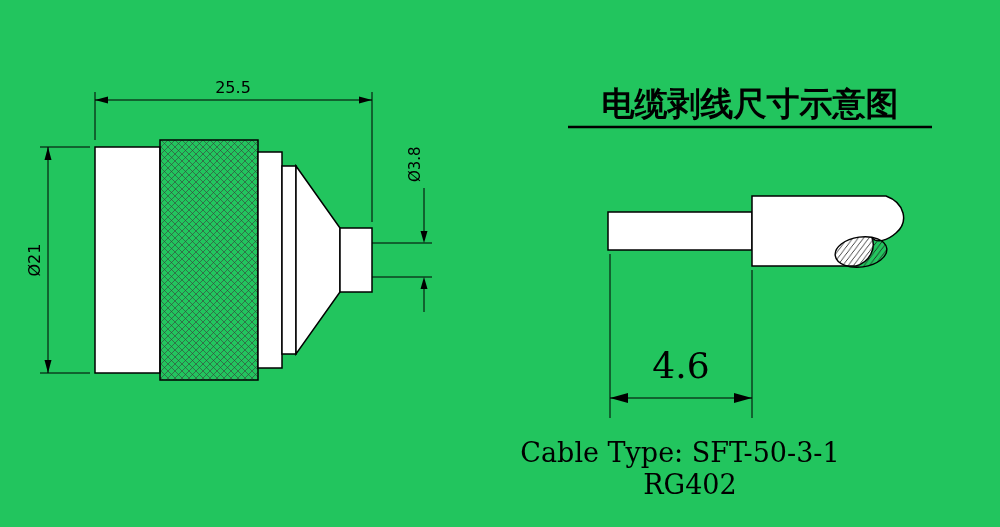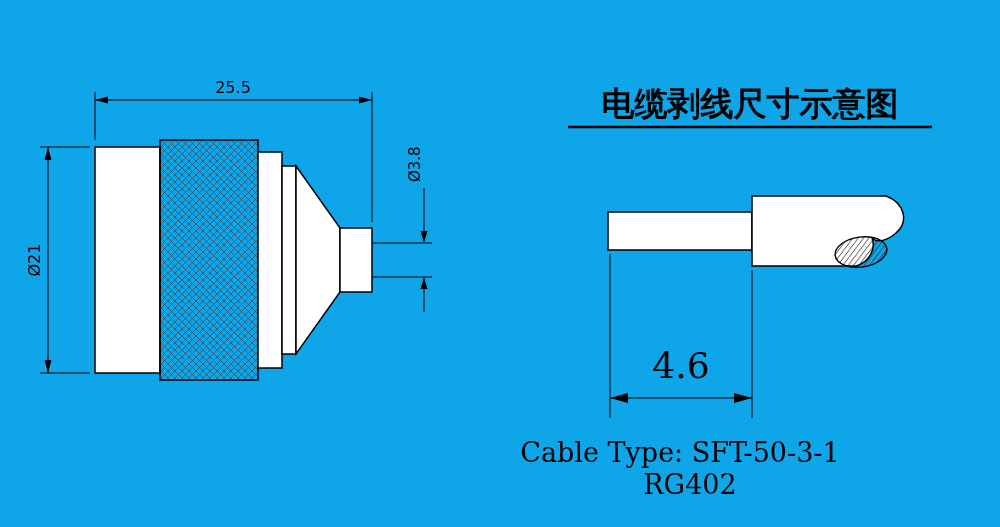--- a/index.html
+++ b/index.html
@@ -4,21 +4,21 @@
 <style>
   html, body {
     margin: 0;
     padding: 0;
     background: #ffffff;
   }
   #stage {
     position: relative;
     width: 1000px;
     height: 527px;
-    background: #0ea5e9;
+    background: #22c55e;
     overflow: hidden;
   }
   svg { display: block; }
   .outline {
     fill: #ffffff;
     stroke: #000000;
     stroke-width: 1.5;
   }
   .thin {
     fill: none;

